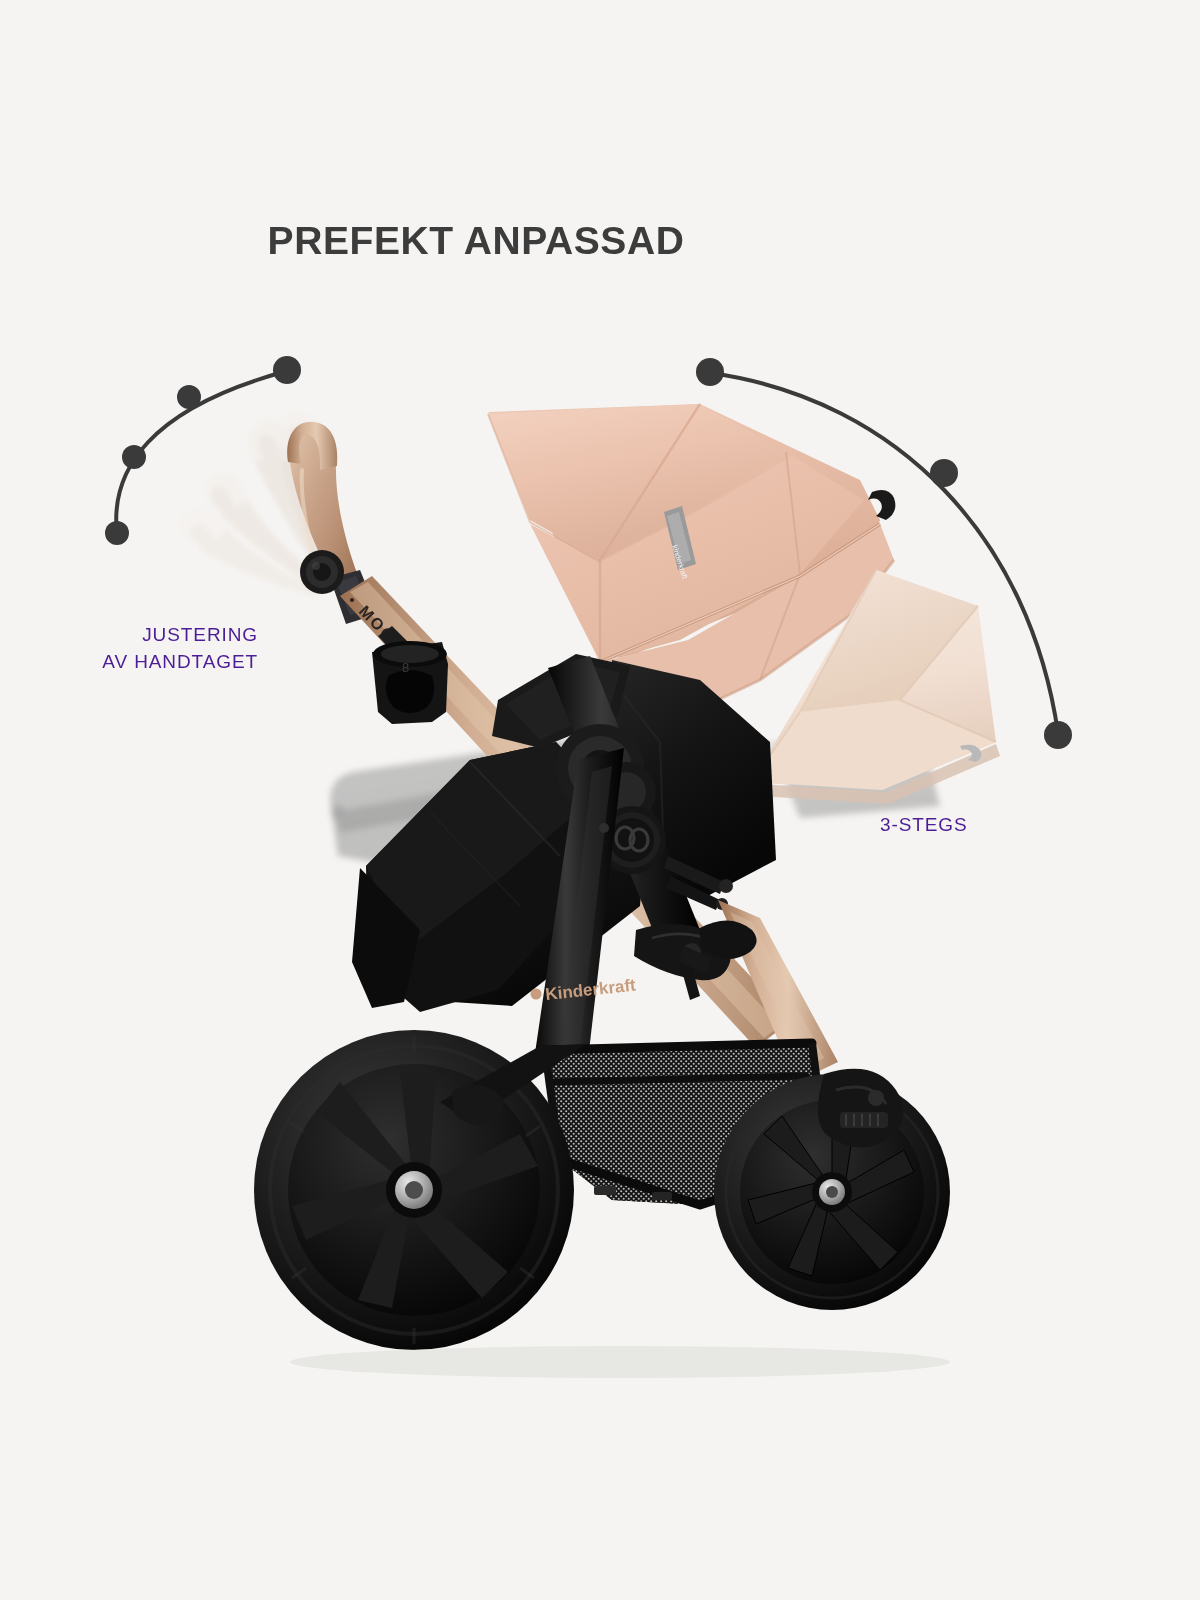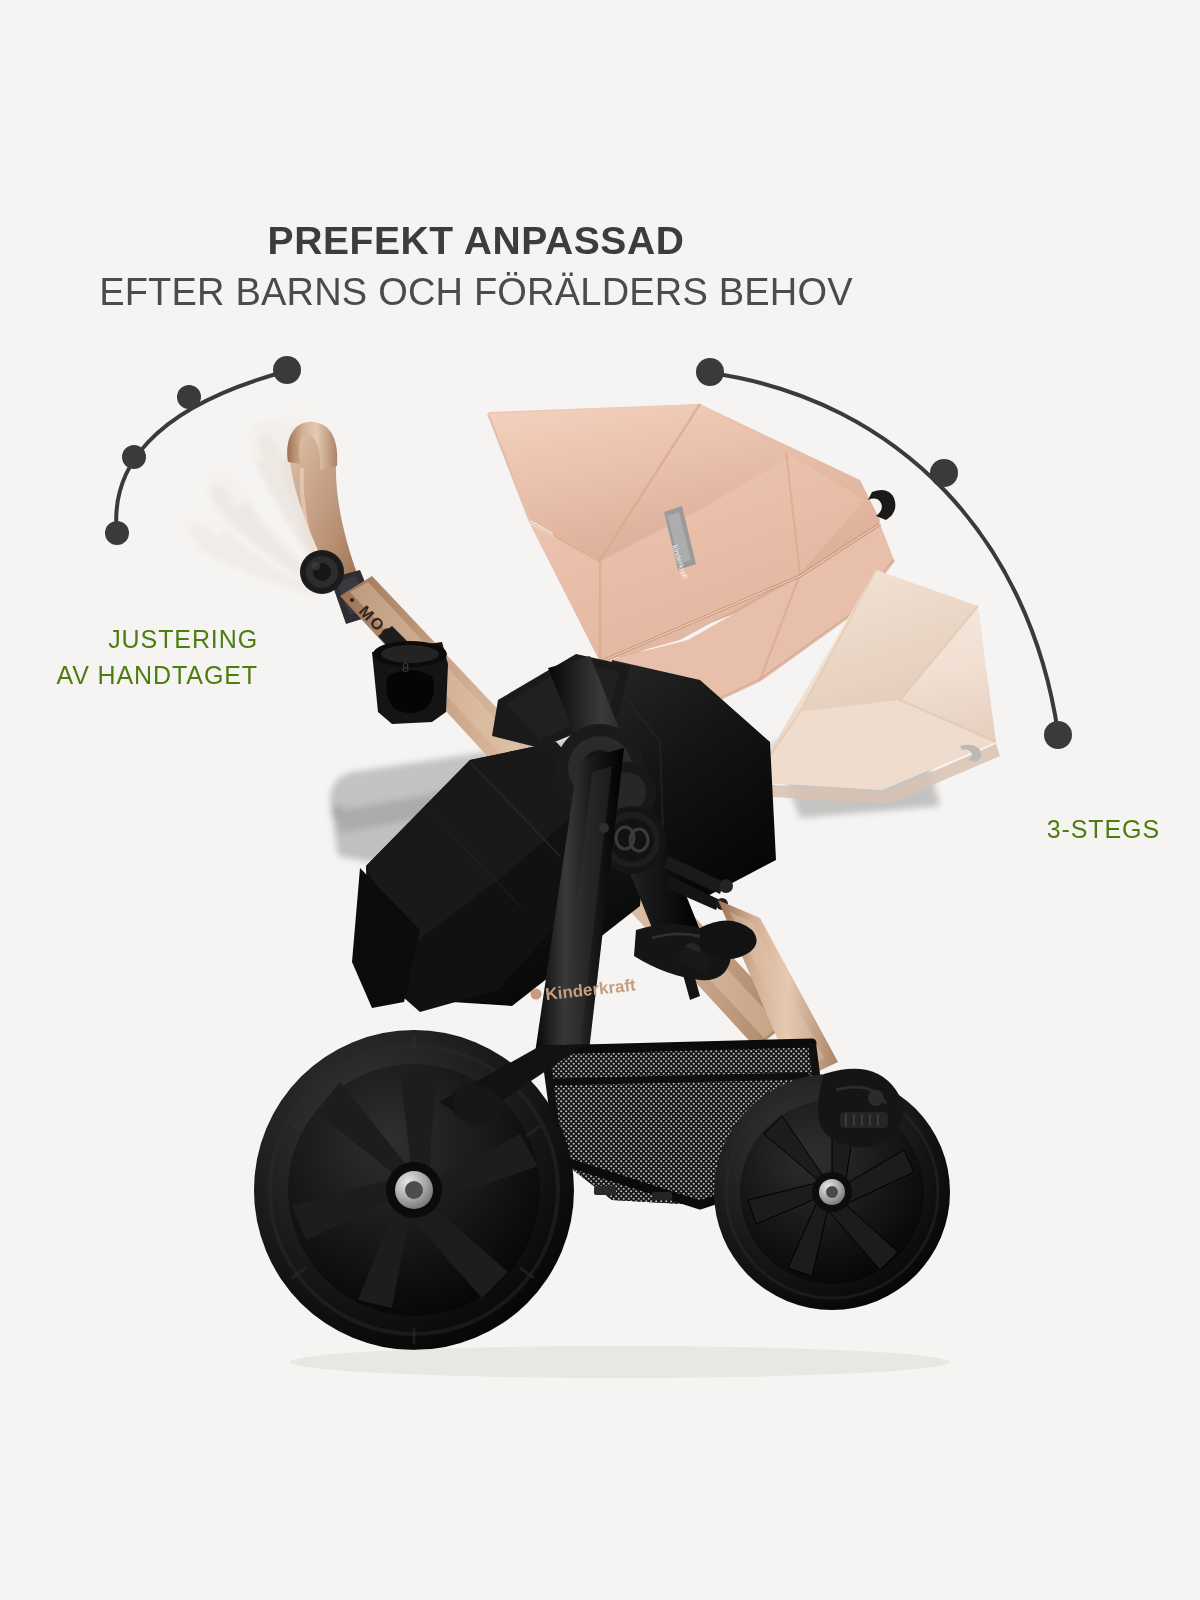--- a/index.html
+++ b/index.html
@@ -21,26 +21,26 @@
     font-size:39px;font-weight:bold;letter-spacing:0.6px;
     color:#3c3c3c;line-height:1.18;margin:0;
   }
   .subtitle{
     font-size:38px;font-weight:400;letter-spacing:0.2px;
     color:#4b4b4b;line-height:1.2;margin:6px 0 0 0;
   }
 
   
   .caption{
-    position:absolute;color:#4d7c0f;font-size:25px;
+    position:absolute;color:#4c1d95;font-size:19px;
     letter-spacing:0.9px;line-height:1.42;font-weight:400;
   }
   .caption div{white-space:nowrap;}
   #caption-left{left:0;top:622px;width:258px;text-align:right;}
-  #caption-right{left:880px;top:812px;width:280px;text-align:right;}
+  #caption-right{left:880px;top:812px;width:280px;text-align:left;}
 
   
   svg.art{position:absolute;left:0;top:0;width:1200px;height:1600px;}
 </style>
 </head>
 <body style="background: rgb(245, 244, 242);">
 
 <div id="stage">
 
   <svg class="art" viewBox="0 0 1200 1600">
@@ -413,21 +413,20 @@
     <g>
       <path d="M711 373 C900 400 1030 540 1058 733" stroke="#3a3a3a" stroke-width="4" fill="none" stroke-linecap="round"></path>
       <circle cx="710" cy="372" r="14" fill="#3a3a3a"></circle>
       <circle cx="944" cy="473" r="14" fill="#3a3a3a"></circle>
       <circle cx="1058" cy="735" r="14" fill="#3a3a3a"></circle>
     </g>
   </svg>
 
   <div class="heading-block">
     <h1 class="title">PREFEKT ANPASSAD</h1>
-    <h2 class="subtitle">EFTER BARNS OCH FÖRÄLDERS BEHOV</h2>
   </div>
 
   <div class="caption" id="caption-left">
     <div>JUSTERING</div>
     <div>AV HANDTAGET</div>
   </div>
 
   <div class="caption" id="caption-right">
     <div>3-STEGS</div>
   </div>

